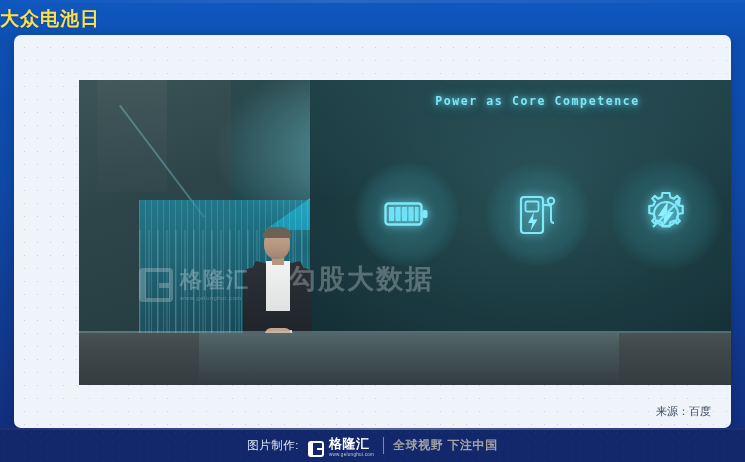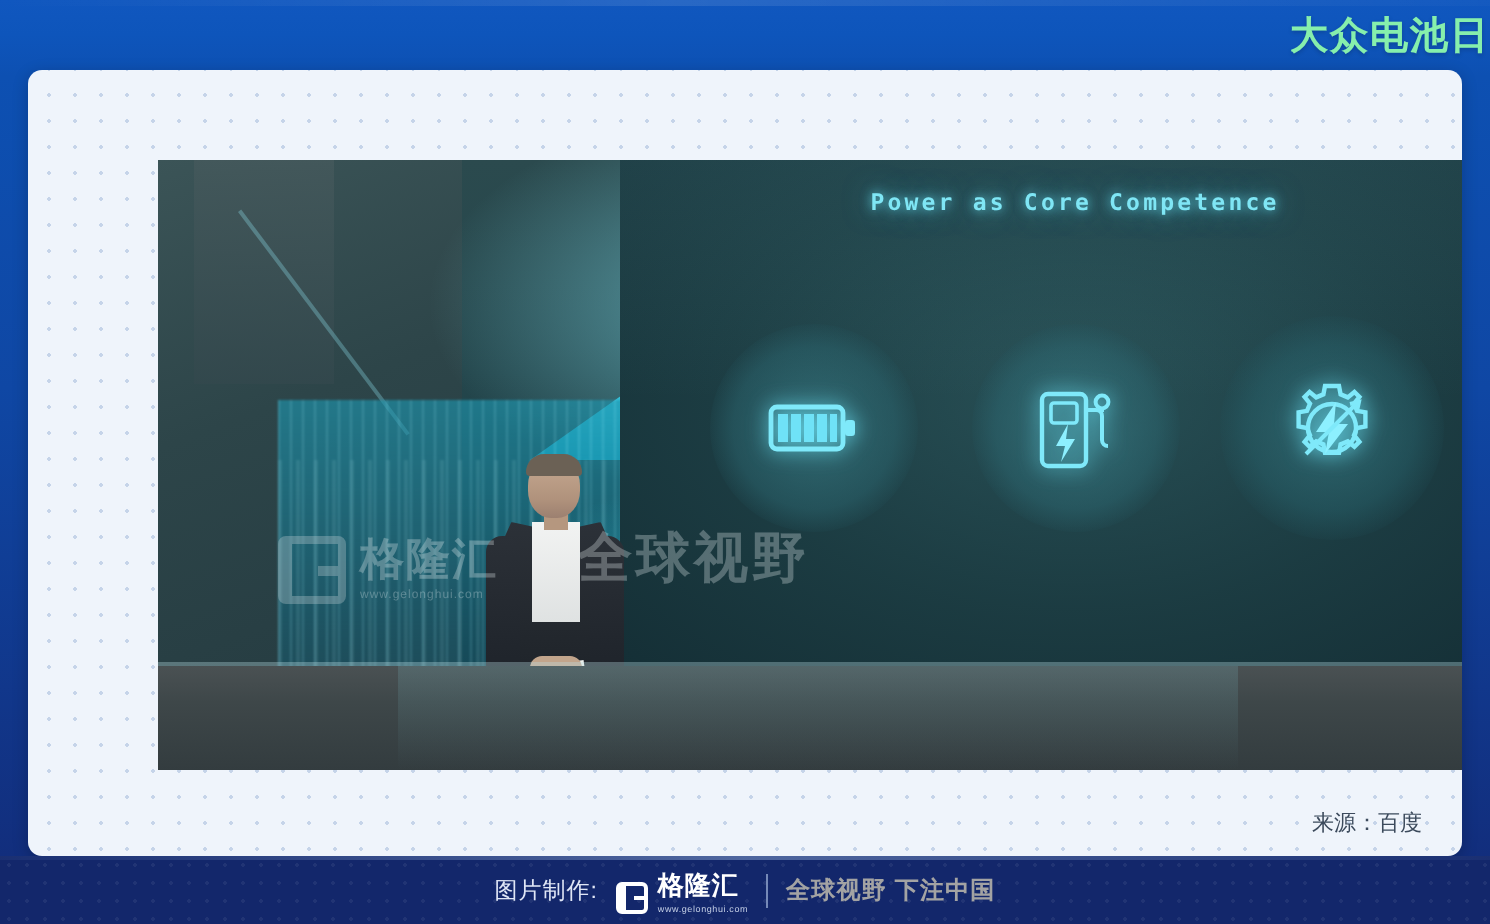--- a/index.html
+++ b/index.html
@@ -31,22 +31,22 @@
     content:"";
     position:absolute; left:0; top:0; right:0; height:3px;
     background: linear-gradient(90deg, rgba(255,255,255,0) 0%, rgba(255,255,255,.10) 45%, rgba(255,255,255,.02) 100%);
   }
   .header-title {
     position: absolute;
     left: 0; top: 0;
     width: 745px;
     height: 38px;
     line-height: 38px;
-    text-align: right;
-    color: #86efac;
+    text-align: left;
+    color: #fde047;
     font-size: 19px;
     font-weight: bold;
     letter-spacing: 1px;
     text-shadow: 0 1px 2px rgba(0,0,0,.18);
   }
 
   
   .blue-field {
     position: absolute;
     left: 0; top: 38px;
@@ -390,21 +390,21 @@
         </div>
 
         <div class="wm wm-gelonghui">
           <div class="wm-g-mark"></div>
           <div>
             <div class="wm-g-text">格隆汇</div>
             <div class="wm-g-url">www.gelonghui.com</div>
           </div>
         </div>
         <div class="wm wm-gogu">
-          <div class="wm-gogu-text">全球视野</div>
+          <div class="wm-gogu-text">勾股大数据</div>
         </div>
 
       </div>
     </div>
 
     <div class="source">来源：百度</div>
   </div>
 
   <div class="bottom-bar">
     <div class="bottom-dots"></div>

